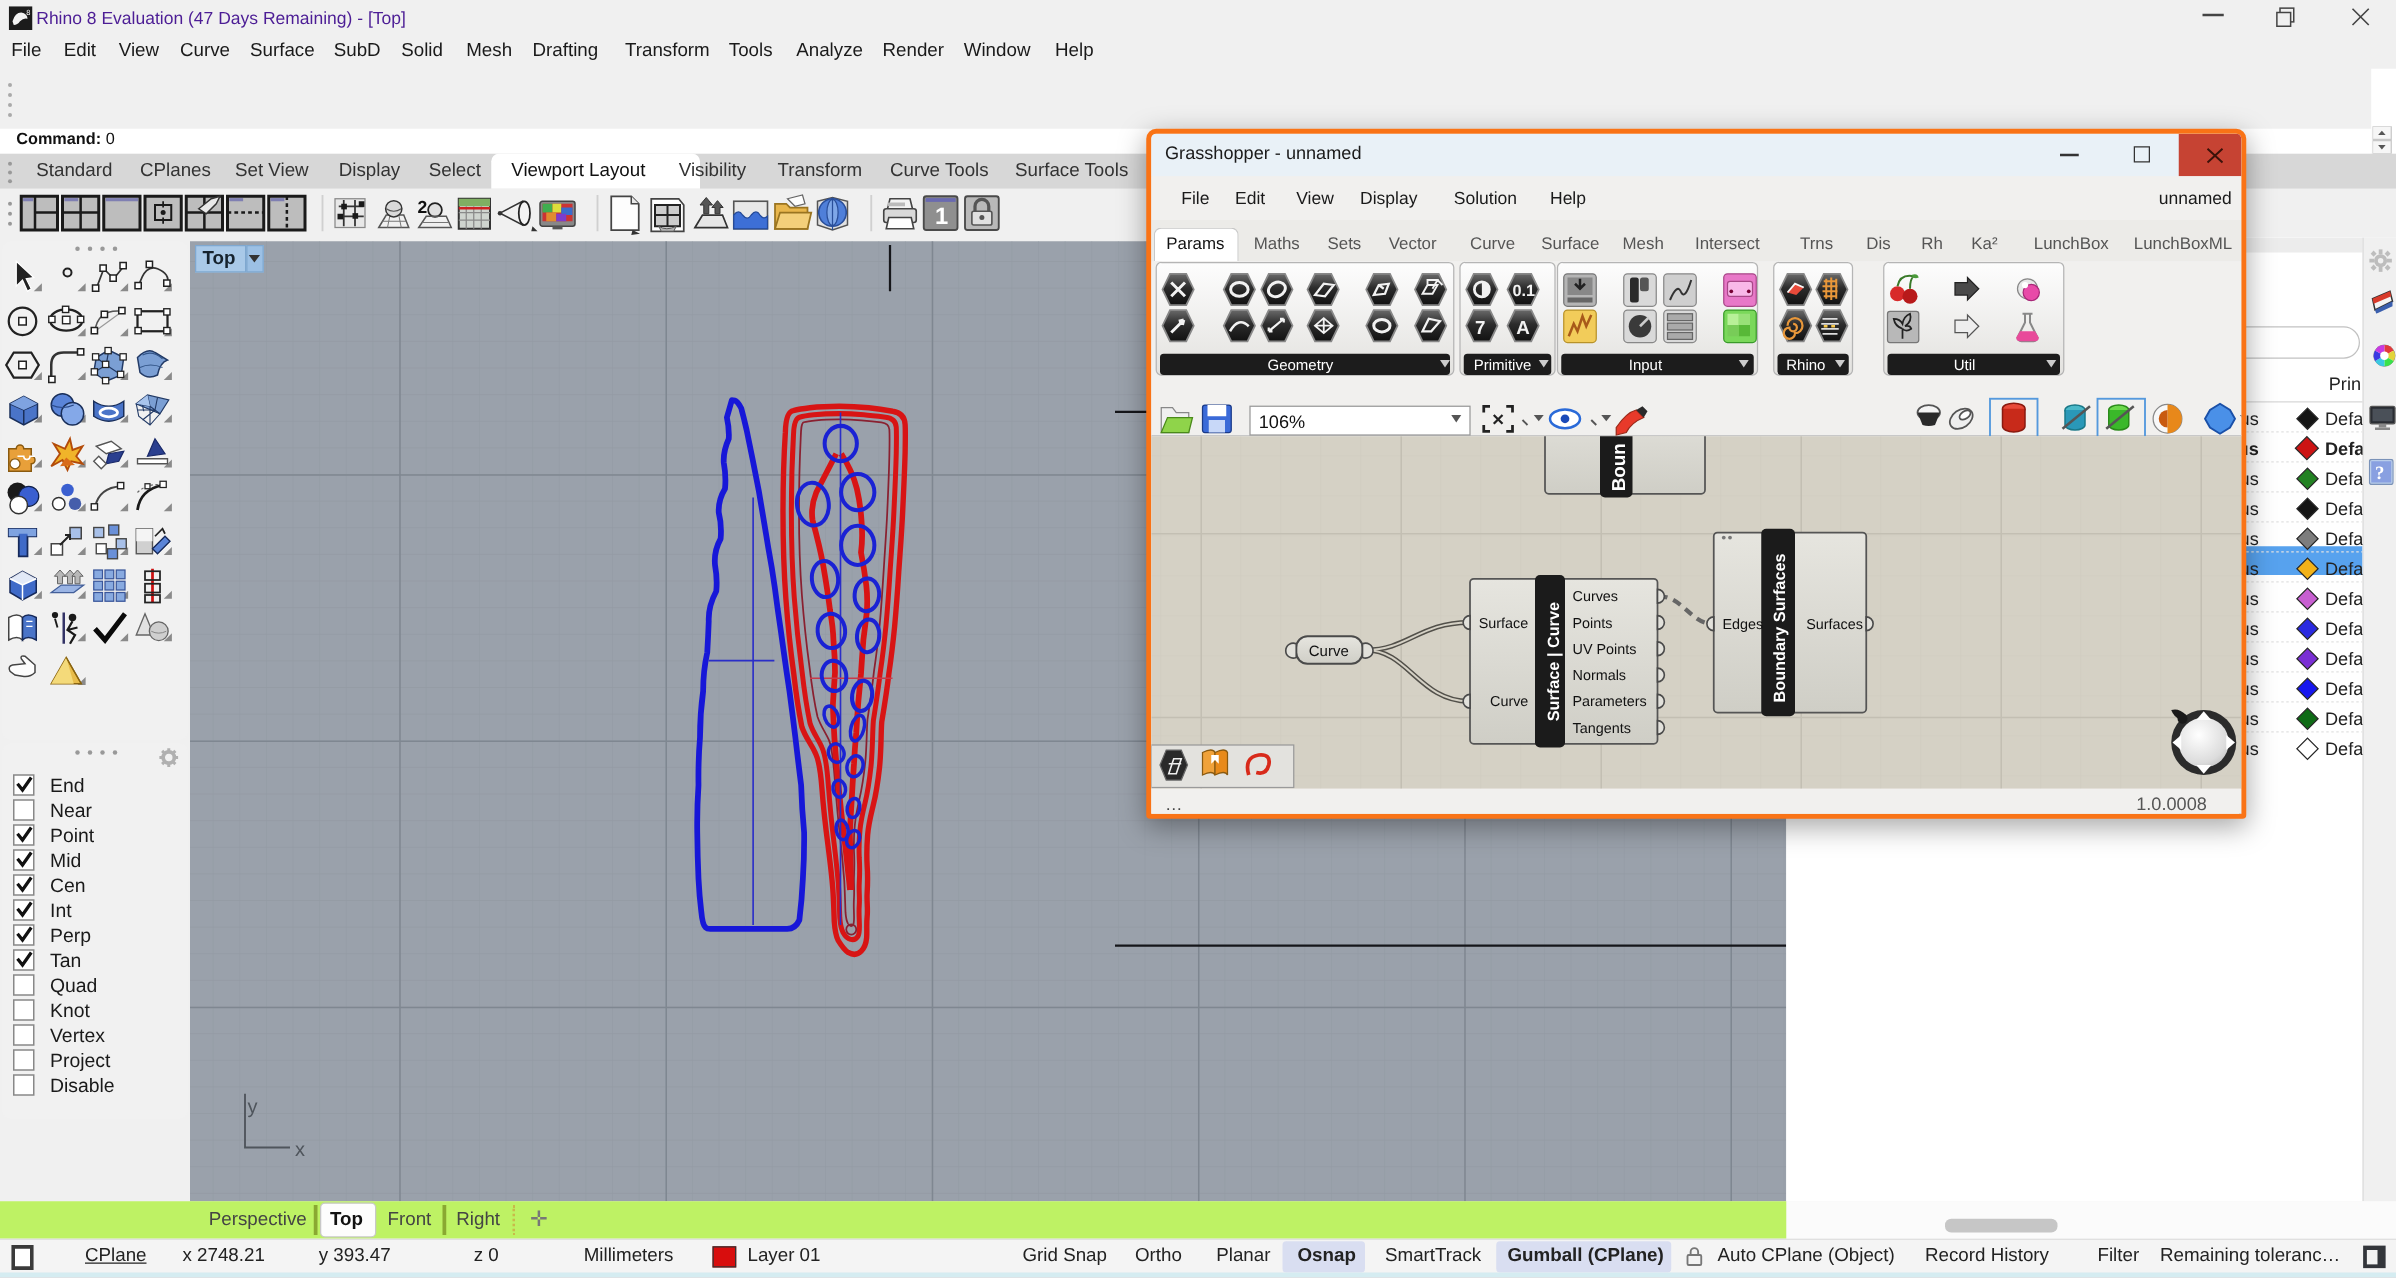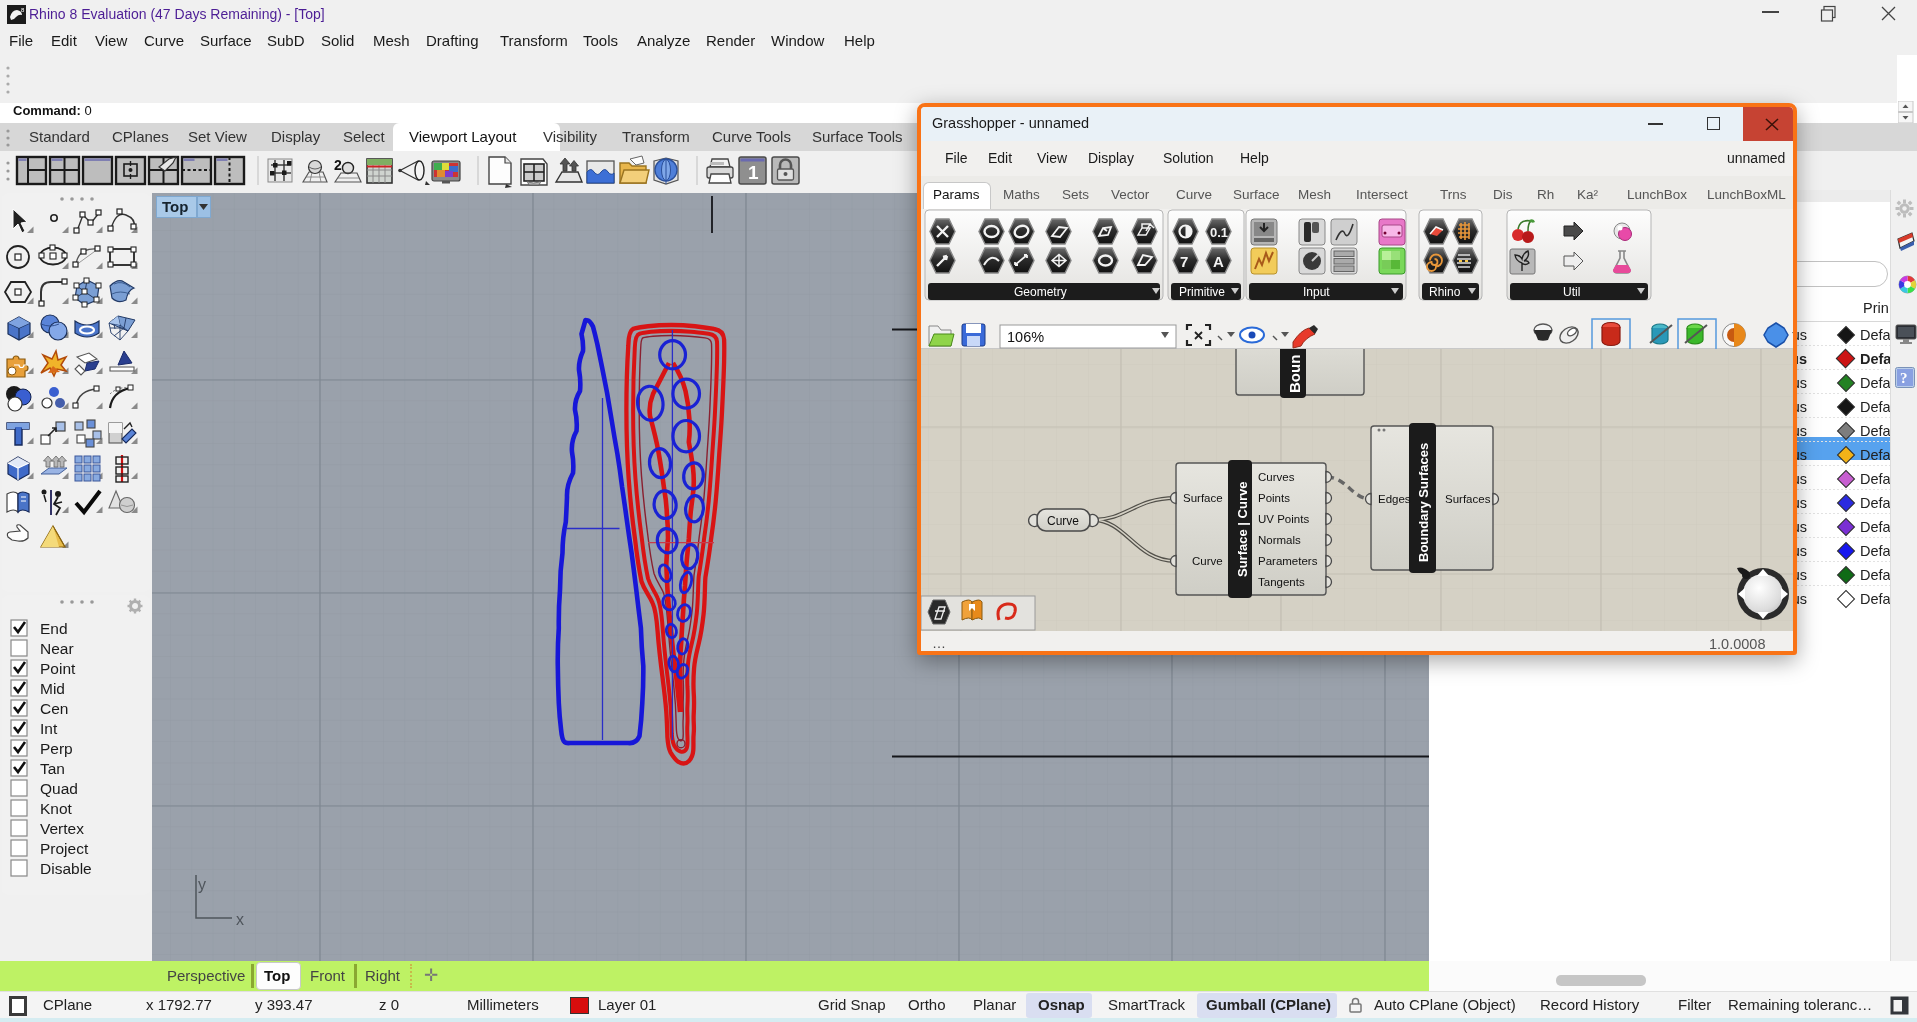--- a/index.html
+++ b/index.html
@@ -917,22 +917,22 @@
   <div class="abs" style="left:354px;top:3px;width:2.5px;height:24px;background:#8aa832;"></div>
   <div class="tx" style="left:365px;top:6px;">Right</div>
   <div class="abs" style="left:410px;top:3px;width:2px;height:24px;background:transparent;border-left:2px dotted #c8b94a;"></div>
   <div class="tx" style="left:424px;top:4px;color:#777;font-size:17px;">✛</div>
 </div>
 
 <div class="abs" style="left:0;top:991px;width:1917px;height:27px;background:#f4f4f4;font-size:15px;color:#222;border-top:1px solid #e0e0e0;">
   <svg class="abs" style="left:9px;top:4px;" width="18" height="20">
         <rect x="1.5" y="1.5" width="15" height="17" fill="#fff" stroke="#3a3a3a" stroke-width="3"></rect>
       </svg>
-  <div class="tx" style="left:43px;top:4px;">CPlane</div>
-  <div class="tx" style="left:146px;top:4px;">x 1792.77</div>
+  <div class="tx" style="left:68px;top:4px;text-decoration:underline;">CPlane</div>
+  <div class="tx" style="left:146px;top:4px;">x 2748.21</div>
   <div class="tx" style="left:255px;top:4px;">y 393.47</div>
   <div class="tx" style="left:379px;top:4px;">z 0</div>
   <div class="tx" style="left:467px;top:4px;">Millimeters</div>
   <div class="abs" style="left:570px;top:5px;width:19px;height:17px;background:#d80d0d;border:1px solid #333;"></div>
   <div class="tx" style="left:598px;top:4px;">Layer 01</div>
   <div class="tx" style="left:818px;top:4px;">Grid Snap</div>
   <div class="tx" style="left:908px;top:4px;">Ortho</div>
   <div class="tx" style="left:973px;top:4px;">Planar</div>
   <div class="abs" style="left:1026px;top:1px;width:66px;height:25px;background:#d9def1;border-radius:3px;"></div>
   <div class="tx" style="left:1038px;top:4px;font-weight:bold;">Osnap</div>

